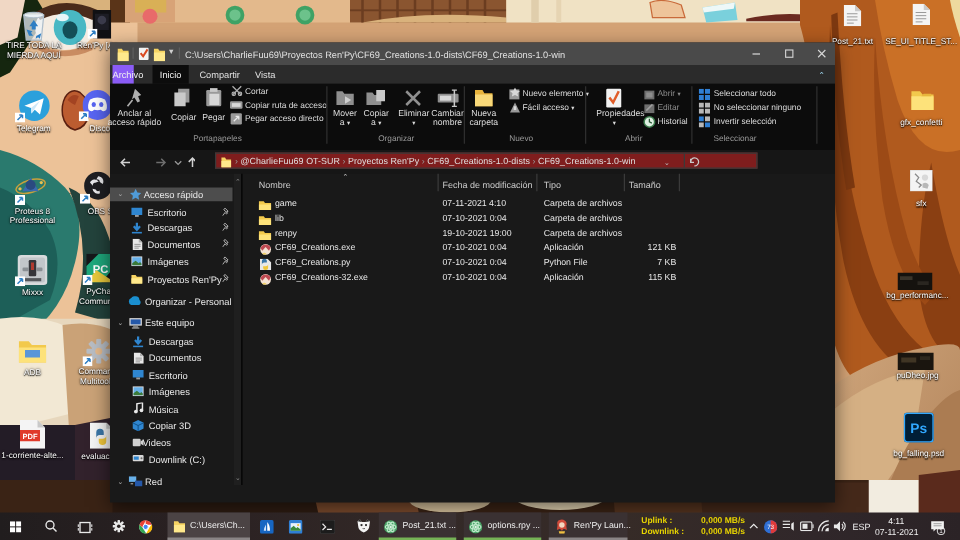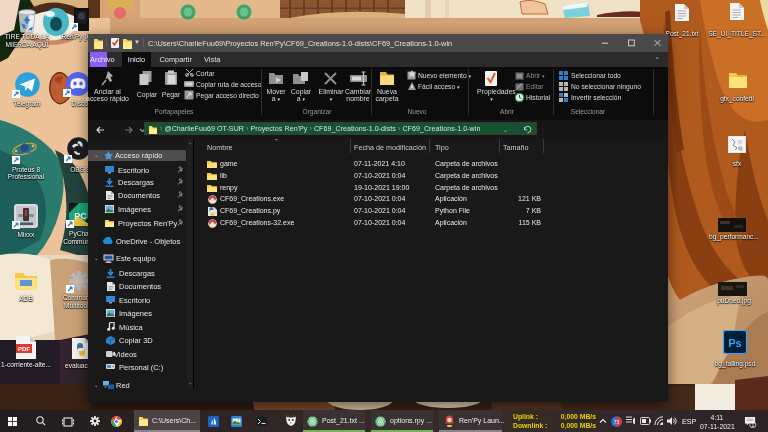--- a/index.html
+++ b/index.html
@@ -470,21 +470,21 @@
     <div class="rgroup" style="left:470px;top:40.5px;width:60px">Seleccionar</div>
     <div class="rsep" style="left:565px"></div>
   </div>
   <div id="addr">
     <svg class="abs" style="left:8px;top:3.5px" width="60" height="12">
       <path d="M8,6 L1,6 M4,3 L1,6 L4,9" stroke="#d2d2d2" stroke-width="1.2" fill="none"></path>
       <path d="M29,6 L36,6 M33,3 L36,6 L33,9" stroke="#6e6e6e" stroke-width="1.2" fill="none"></path>
       <path d="M44,5 L46.5,7.5 L49,5" stroke="#9a9a9a" stroke-width="1.1" fill="none"></path>
       <path d="M58,9.5 L58,2.5 M55,5.5 L58,2.5 L61,5.5" stroke="#d2d2d2" stroke-width="1.2" fill="none"></path>
     </svg>
-    <div class="abs" style="left:56px;top:1.5px;width:393px;height:13.5px;background:#14532d;border:1px solid #3a3a3a">
+    <div class="abs" style="left:84px;top:1.5px;width:434px;height:13.5px;background:#7f1d1d;border:1px solid #3a3a3a">
       <svg class="abs" style="left:4px;top:2px" width="8" height="9">
             <path d="M0,1 L3,1 L4,2.5 L8,2.5 L8,9 L0,9 Z" fill="#f6d463"></path>
             <path d="M0,3.8 L8,3.8 L8,9 L0,9 Z" fill="#ffe98c"></path>
           </svg>
       <div class="abs" style="left:15px;top:2.5px;font-size:7.1px;color:#e0e0e0;letter-spacing:0.05px;white-space:nowrap"><span style="color:#9a9a9a">›</span> @CharlieFuu69 OT-SUR <span style="color:#9a9a9a">›</span> Proyectos Ren'Py <span style="color:#9a9a9a">›</span> CF69_Creations-1.0-dists <span style="color:#9a9a9a">›</span> CF69_Creations-1.0-win</div>
       <div class="abs" style="left:358px;top:3px;color:#b8b8b8;font-size:6px">⌄</div>
       <div class="abs" style="left:373.5px;top:0;width:1px;height:11.5px;background:#3a3a3a"></div>
       <svg class="abs" style="left:378px;top:2px" width="9" height="9">
             <path d="M1.5,4.5 A3.2,3.2 0 1 1 4.5,7.7" stroke="#c9c9c9" stroke-width="1" fill="none"></path>
             <path d="M1.5,2 L1.5,4.8 L4.2,4.8" fill="none" stroke="#c9c9c9" stroke-width="1"></path>
@@ -544,21 +544,21 @@
             <path d="M0,1 L3.5,1 L4.5,2.3 L9,2.3 L9,8 L0,8 Z" fill="#f6d463"></path>
             <path d="M0,3.5 L9,3.5 L9,8 L0,8 Z" fill="#ffe98c"></path>
           </svg>
       <div class="srow" style="left:30px;top:79.5px">Proyectos Ren'Py</div>
           <svg class="abs" style="left:89px;top:79.5px" width="6" height="7">
             <path d="M3,0.5 L5.5,3 L4.3,3.4 L5,4.6 L4.2,5.2 L3,4 L1.2,6.5 M3,0.5 L2,1.8 L4.5,4" stroke="#b0b0b0" stroke-width="0.8" fill="none"></path>
           </svg>
       <svg class="abs" style="left:14px;top:98px" width="12" height="8">
             <path d="M3,7 A3,3 0 0 1 3,1.4 A3.6,3.6 0 0 1 9.6,3 A2.5,2.5 0 0 1 9.4,7 Z" fill="#1a8fd0"></path>
           </svg>
-      <div class="srow" style="left:28px;top:97.5px">OneDrive - Objetos</div>
+      <div class="srow" style="left:28px;top:97.5px">Organizar - Personal</div>
       <div class="abs" style="left:6px;top:116px;color:#b0b0b0;font-size:5.5px">⌄</div>
       <svg class="abs" style="left:15px;top:115px" width="11" height="9">
             <rect x="0.5" y="0.5" width="10" height="6" fill="#d8d8d8"></rect>
             <rect x="1.5" y="1.5" width="8" height="4" fill="#2558a8"></rect>
             <rect x="3.5" y="7" width="4" height="1" fill="#9a9a9a"></rect>
             <rect x="2.5" y="8" width="6" height="1" fill="#b8b8b8"></rect>
           </svg>
       <div class="srow" style="left:28px;top:115px">Este equipo</div>
       <svg class="abs" style="left:18px;top:130px" width="9" height="9">
             <path d="M4.5,0 L4.5,5 M2,3 L4.5,5.8 L7,3" stroke="#2f86d0" stroke-width="1.8" fill="none"></path>
@@ -598,21 +598,21 @@
       <svg class="abs" style="left:18px;top:210.5px" width="9" height="8">
             <rect x="0" y="1" width="6.5" height="6" rx="1" fill="#d0d0d0"></rect>
             <path d="M6.5,3 L9,1.5 L9,6.5 L6.5,5 Z" fill="#d0d0d0"></path>
           </svg>
       <div class="srow" style="left:26px;top:210.5px">Videos</div>
       <svg class="abs" style="left:18px;top:224px" width="9" height="8">
             <rect x="0" y="1" width="9" height="5" rx="1" fill="#d8d8d8"></rect>
             <rect x="1" y="2.2" width="4" height="2.6" fill="#2f86d0"></rect>
             <circle cx="7.2" cy="3.5" r="0.8" fill="#6a6a6a"></circle>
           </svg>
-      <div class="srow" style="left:31px;top:224px">Personal (C:)</div>
+      <div class="srow" style="left:31px;top:224px">Downlink (C:)</div>
       <div class="abs" style="left:6px;top:242.5px;color:#b0b0b0;font-size:5.5px">⌄</div>
       <svg class="abs" style="left:15px;top:241.5px" width="11" height="9">
             <rect x="0" y="0" width="6" height="4.5" fill="#68b0e8"></rect>
             <rect x="5" y="3.5" width="6" height="4.5" fill="#2558a8"></rect>
             <rect x="1.5" y="5.5" width="2" height="1" fill="#9a9a9a"></rect>
           </svg>
       <div class="srow" style="left:28px;top:241.5px">Red</div>
     </div>
 
     <div id="files">

